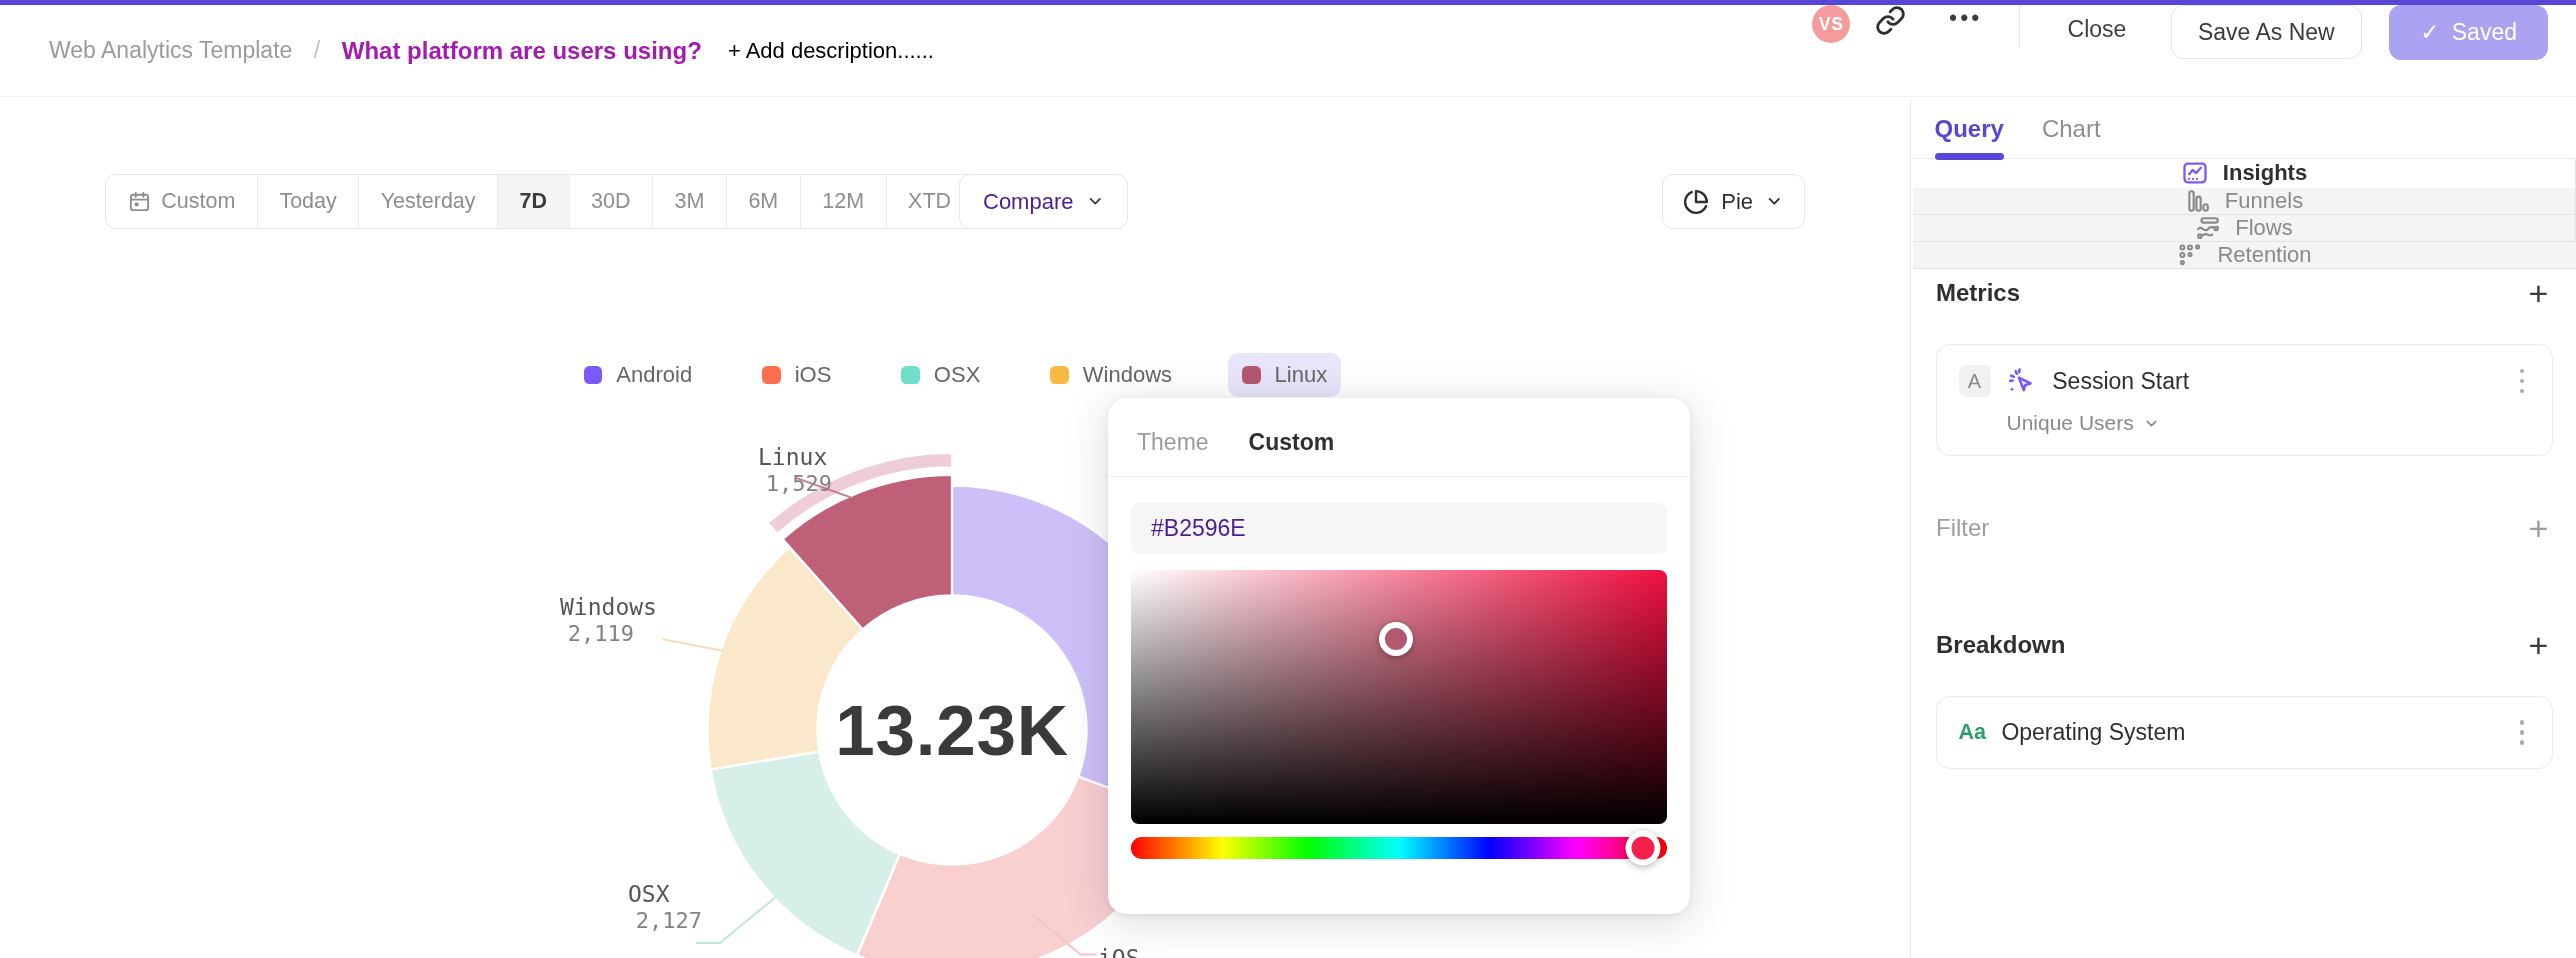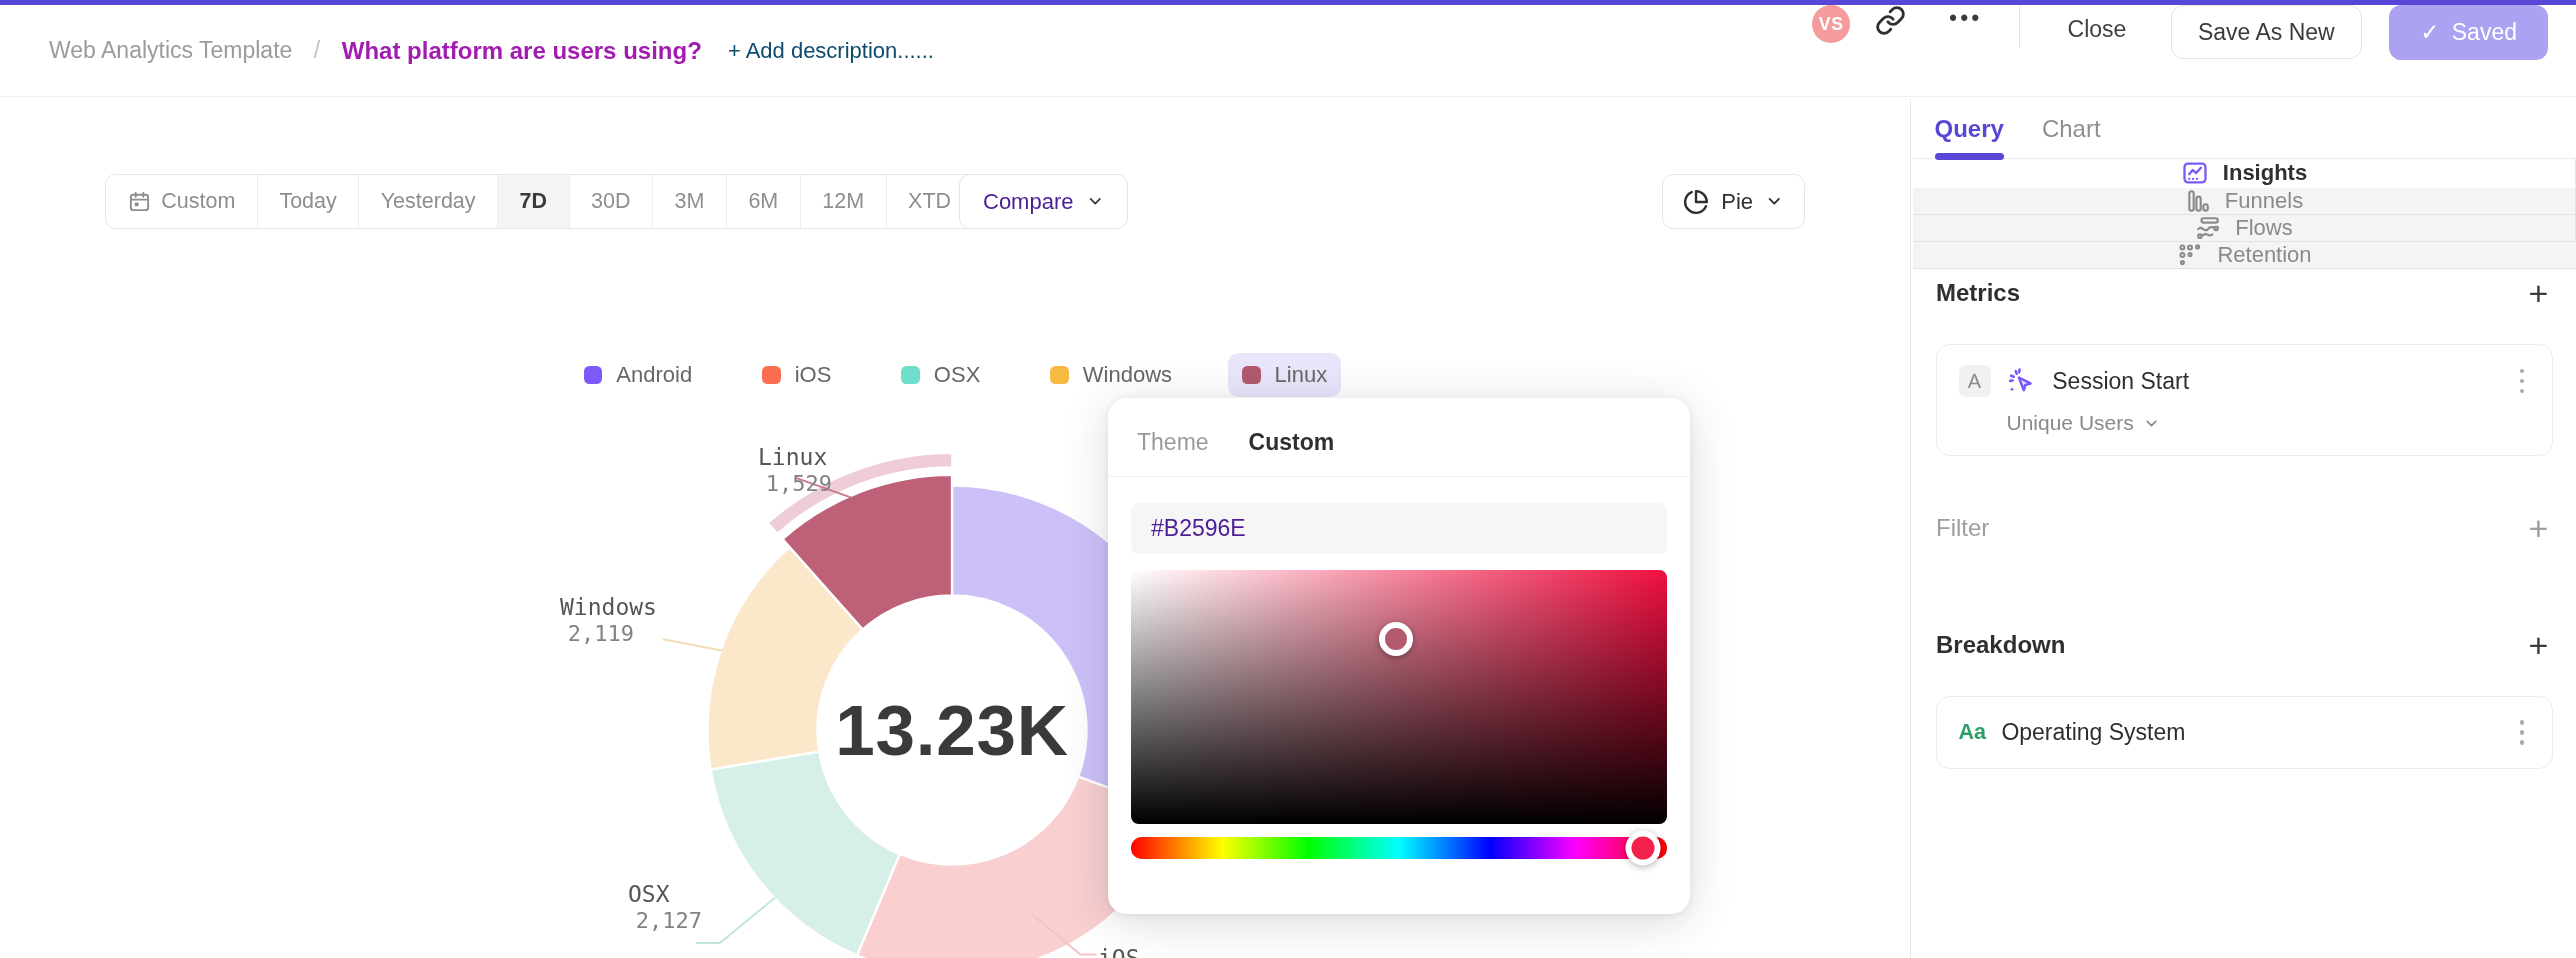--- a/index.html
+++ b/index.html
@@ -10,21 +10,21 @@
   
   .topline { position:absolute; left:0; top:0; width:100%; height:5.4px; background:#5847D6; }
 
   
   .header { position:absolute; left:0; top:5.4px; width:100%; height:92px; background:#fff;
     border-bottom:1.5px solid #EFEFEF; display:flex; align-items:center; }
   .crumbs { display:flex; align-items:center; gap:21.5px; padding-left:49px; }
   .crumb-root { font-size:23px; color:#9B9B9B; }
   .crumb-sep { font-size:23px; color:#C4C4C4; }
   .crumb-title { font-size:24px; color:#a21caf; font-weight:bold; }
-  .crumb-desc { font-size:22px; color:#0c4a6e; margin-left:4.6px; }
+  .crumb-desc { font-size:22px; color:#000000; margin-left:4.6px; }
   .header-actions { position:absolute; right:28px; top:0; height:100%; display:flex; align-items:flex-start; gap:6px; }
   .avatar { width:38px; height:38px; border-radius:50%; background:#F59B9B; color:#fff; font-size:17.7px;
     display:flex; align-items:center; justify-content:center; font-weight:bold; letter-spacing:0.8px; }
   .icon-btn { width:69px; display:flex; justify-content:center; align-items:center; color:#3B3B3B; cursor:pointer; }
   .dots-h { font-size:23px; color:#3B3B3B; letter-spacing:3.1px; }
   .vdivider { width:1.5px; height:43px; background:#E5E5E5; margin:0 21.5px 0 12.3px; }
   .close-btn { font-size:23px; color:#404040; padding:10.8px 20px; cursor:pointer; }
   .btn-outline { margin-left:18.5px; font-size:23px; color:#3B3B3B; background:#fff; border:1.5px solid #E3E3E3;
     border-radius:12.3px; padding:12.3px 26px; cursor:pointer; }
   .btn-saved { margin-left:21.5px; font-size:23px; color:#fff; background:#ABA3F2; border:none;

